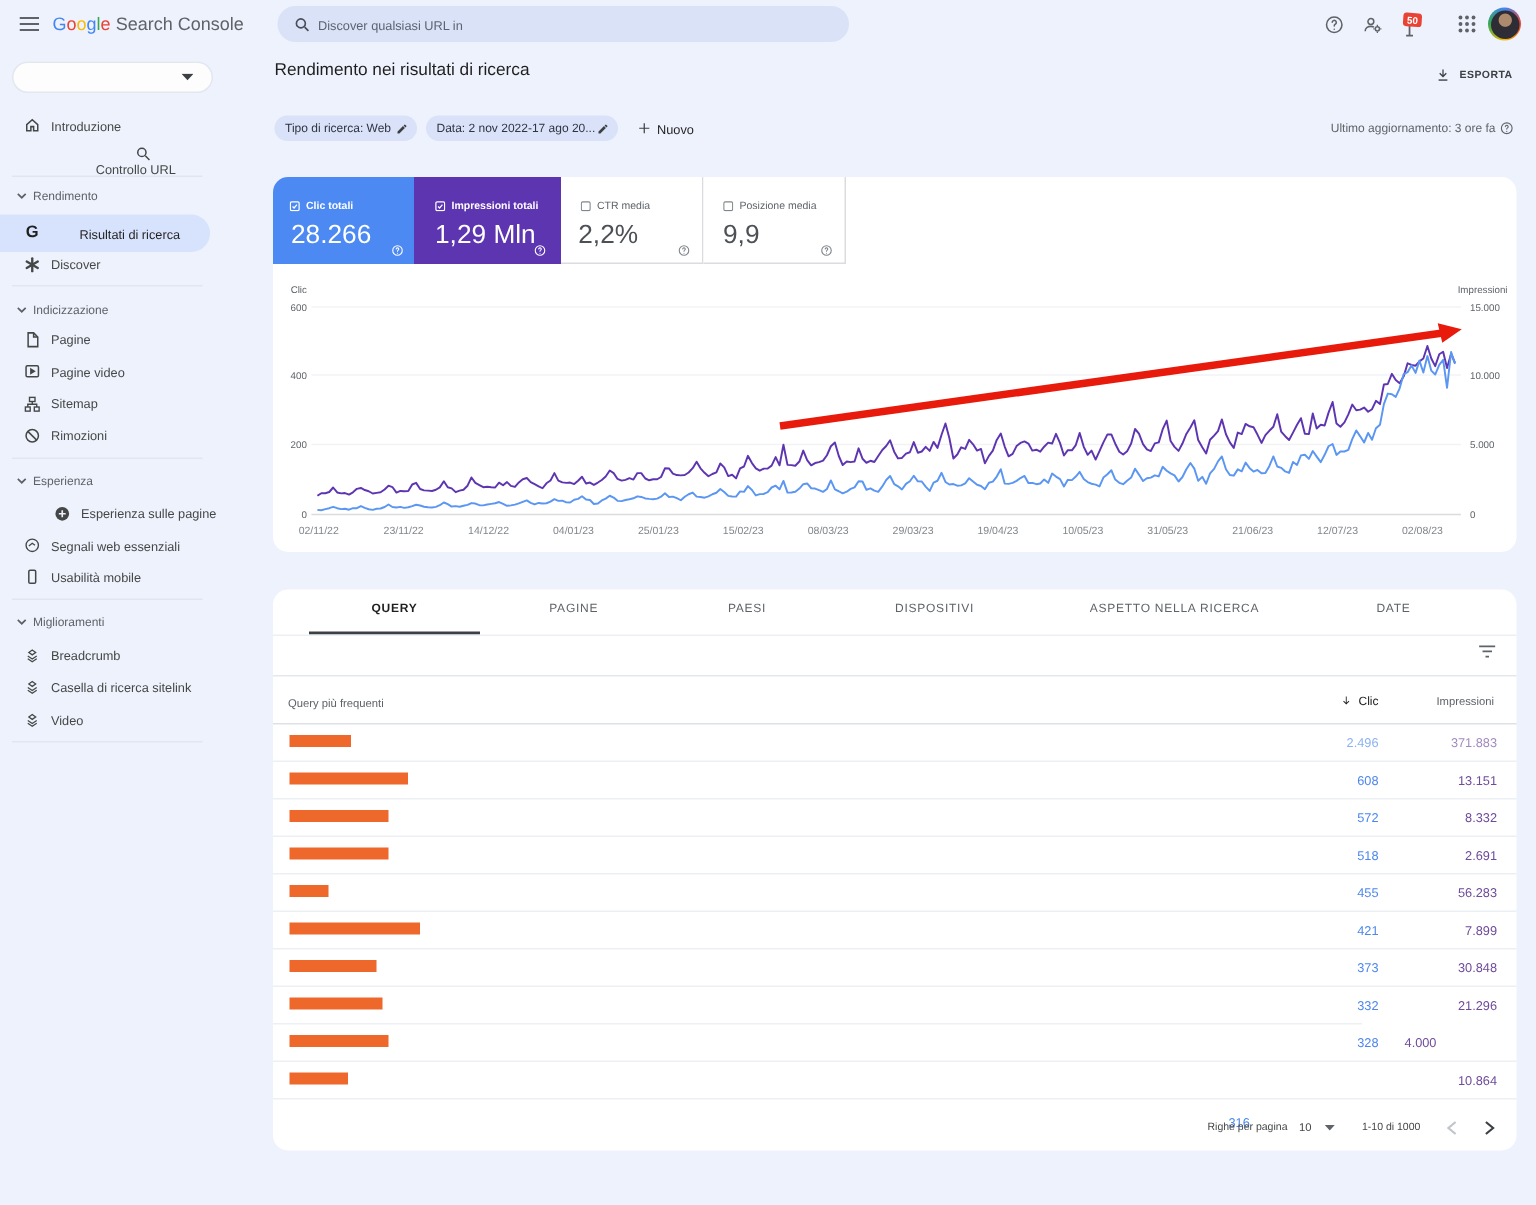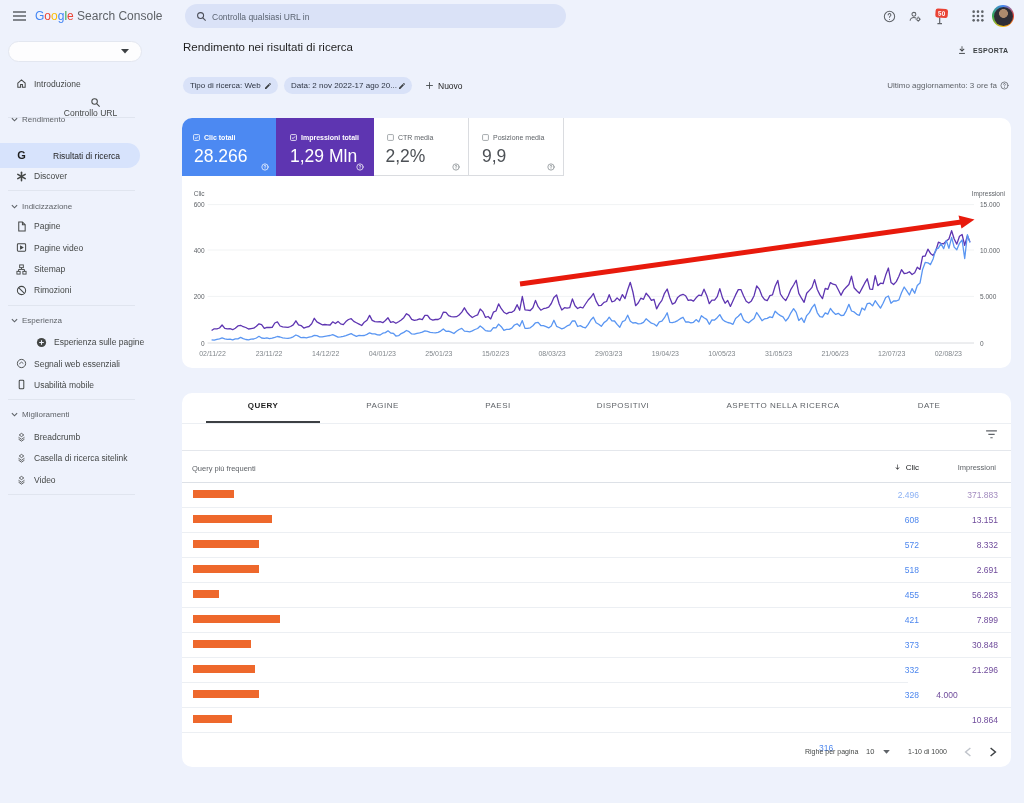--- a/index.html
+++ b/index.html
@@ -14,21 +14,21 @@
 <svg class="abs" style="left:13px;top:11px;" width="13" height="10" viewBox="0 0 13 10">
     <path d="M0 1 H13 M0 5 H13 M0 9 H13" stroke="#5f6368" stroke-width="1.4"></path>
   </svg>
 <div class="abs" style="left:35px;top:9px;font-size:12px;"><span style="color:#4285F4;">G</span><span style="color:#EA4335;">o</span><span style="color:#FBBC05;">o</span><span style="color:#4285F4;">g</span><span style="color:#34A853;">l</span><span style="color:#EA4335;">e</span><span style="color:#5f6368;"> Search Console</span></div>
 
 <div class="abs" style="left:185px;top:4px;width:381px;height:24px;background:#dae2f7;border-radius:12px;"></div>
 <svg class="abs" style="left:196px;top:11px;" width="11" height="11" viewBox="0 0 24 24" fill="none" stroke="#4a4d57" stroke-width="2.4">
     <circle cx="10" cy="10" r="6.5"></circle>
     <path d="M15.5 15.5 L21 21"></path>
   </svg>
-<div class="abs" style="left:212px;top:12px;font-size:8.5px;color:#5b6472;">Controlla qualsiasi URL in</div>
+<div class="abs" style="left:212px;top:12px;font-size:8.5px;color:#5b6472;">Discover qualsiasi URL in</div>
 
 <svg class="abs" style="left:883px;top:10px;" width="13" height="13" viewBox="0 0 24 24" fill="none" stroke="#5f6368" stroke-width="1.9" stroke-linecap="round">
     <circle cx="12" cy="12" r="9.5"></circle>
     <path d="M9.5 9 a2.5 2.5 0 1 1 3.8 2.3 c-1 .6-1.3 1.1-1.3 2.2 M12 17.5 v.1"></path>
   </svg>
 <svg class="abs" style="left:908px;top:10px;" width="14" height="13" viewBox="0 0 24 24" fill="none" stroke="#5f6368" stroke-width="1.9">
     <circle cx="10" cy="8" r="3.6"></circle>
     <path d="M3 20 c0-3.8 3.2-6 7-6 1.4 0 2.7.3 3.8.9"></path>
     <circle cx="18" cy="17" r="2.6"></circle>
     <path d="M18 13.4 V12 M18 22 V20.6 M21.6 17 H23 M13 17 H14.4" stroke-width="1.6"></path>
@@ -71,21 +71,21 @@
 <div class="nav" style="top:97px;flex-direction:column;">
     <span class="nico">
       <svg width="11" height="11" viewBox="0 0 24 24" fill="none" stroke="#444746" stroke-width="2.2">
         <circle cx="10" cy="10" r="6"></circle>
         <path d="M15 15 L21 21"></path>
       </svg>
     </span>
     <span style="color:#444746;font-weight:400;">Controllo URL</span>
   </div>
 <div style="position:absolute;left:8px;top:117px;width:127px;height:1px;background:#e0e5ef;"></div>
-<div class="sect" style="top:112px;">
+<div class="sect" style="top:123px;">
     <svg width="7" height="7" viewBox="0 0 8 8">
       <path d="M1 2.5 L4 5.5 L7 2.5" fill="none" stroke="#5f6368" stroke-width="1.3"></path>
     </svg>
     <span>Rendimento</span>
   </div>
 <div class="abs" style="left:0;top:143px;width:140px;height:25px;background:#d7e3fc;border-radius:0 14px 14px 0;"></div>
 <div class="nav" style="top:147.5px;">
     <span class="nico">
       <span style="font-weight:700;font-size:11px;color:#1f1f1f;line-height:11px;">G</span>
     </span>

